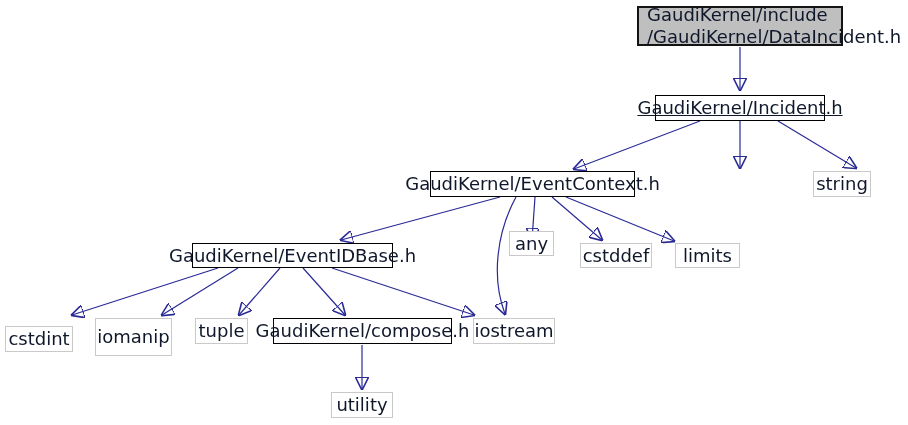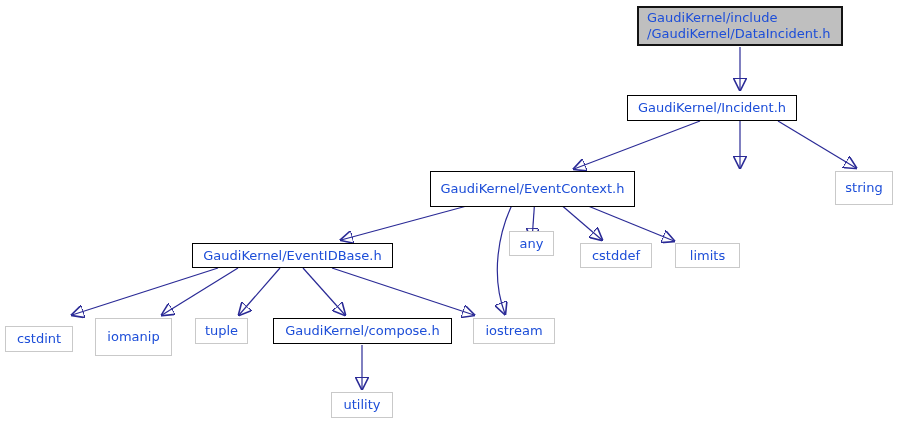--- a/index.html
+++ b/index.html
@@ -19,46 +19,46 @@
     position: absolute;
     left: 0; top: 0;
     width: 908px; height: 425px;
     z-index: 1;
   }
   .node {
     position: absolute;
     box-sizing: border-box;
     background: #ffffff;
     border: 1px solid #000000;
-    color: #1d4ed8;
-    font-size: 13px;
+    color: #0f172a;
+    font-size: 18px;
     line-height: 1.2;
     white-space: nowrap;
     display: flex;
     align-items: center;
     justify-content: center;
     z-index: 2;
   }
   .node.leaf {
     border-color: #c9c9c9;
   }
   .node.root {
     background: #bfbfbf;
     border: 2px solid #141414;
     flex-direction: column;
     align-items: flex-start;
     justify-content: center;
     padding: 3px 8px;
   }
   
   #n-dataincident { left: 637px; top: 6px;   width: 206px; height: 40px; }
-  #n-incident     { left: 627px; top: 95px;  width: 170px; height: 26px; }
-  #n-eventcontext { left: 430px; top: 171px; width: 205px; height: 36px; }
+  #n-incident     { left: 655px; top: 95px;  width: 170px; height: 26px; text-decoration: underline; }
+  #n-eventcontext { left: 430px; top: 171px; width: 205px; height: 26px; }
   #n-kernel       { left: 660px; top: 171px; width: 160px; height: 26px; }
-  #n-string       { left: 835px; top: 171px; width: 58px;  height: 34px; }
+  #n-string       { left: 813px; top: 171px; width: 58px;  height: 26px; }
   #n-eventidbase  { left: 192px; top: 243px; width: 201px; height: 25px; }
   #n-any          { left: 509px; top: 231px; width: 45px;  height: 25px; }
   #n-cstddef      { left: 580px; top: 243px; width: 72px;  height: 25px; }
   #n-limits       { left: 675px; top: 243px; width: 65px;  height: 25px; }
   #n-cstdint      { left: 5px;   top: 326px; width: 68px;  height: 26px; text-align: center; }
   #n-iomanip      { left: 95px;  top: 318px; width: 77px;  height: 38px; }
   #n-tuple        { left: 195px; top: 318px; width: 53px;  height: 26px; }
   #n-compose      { left: 273px; top: 318px; width: 179px; height: 26px; }
   #n-iostream     { left: 473px; top: 318px; width: 82px;  height: 26px; }
   #n-utility      { left: 331px; top: 392px; width: 62px;  height: 26px; }

